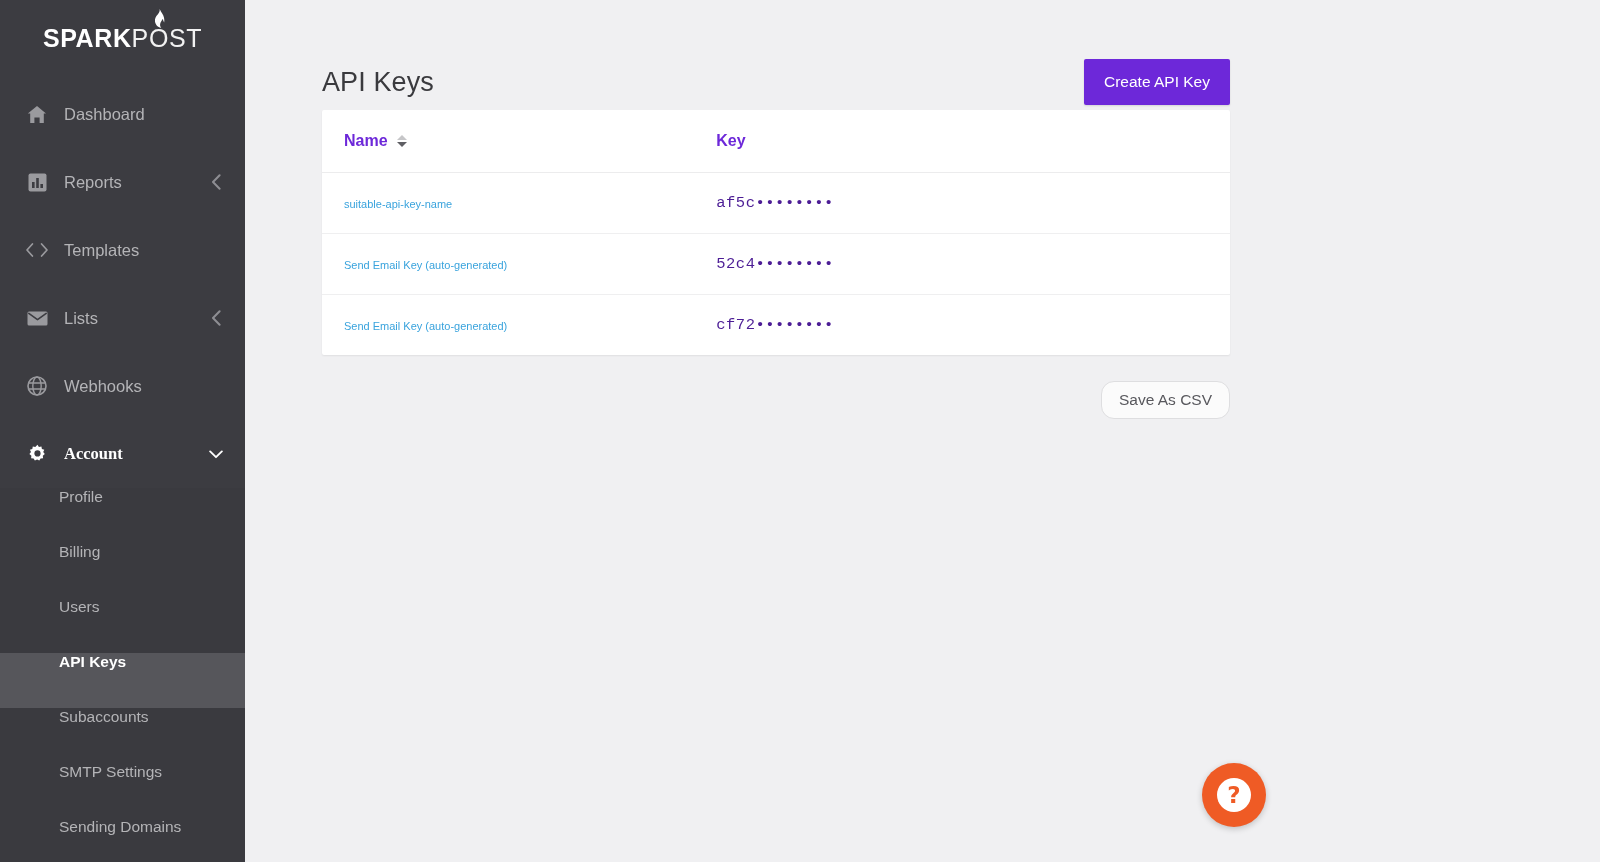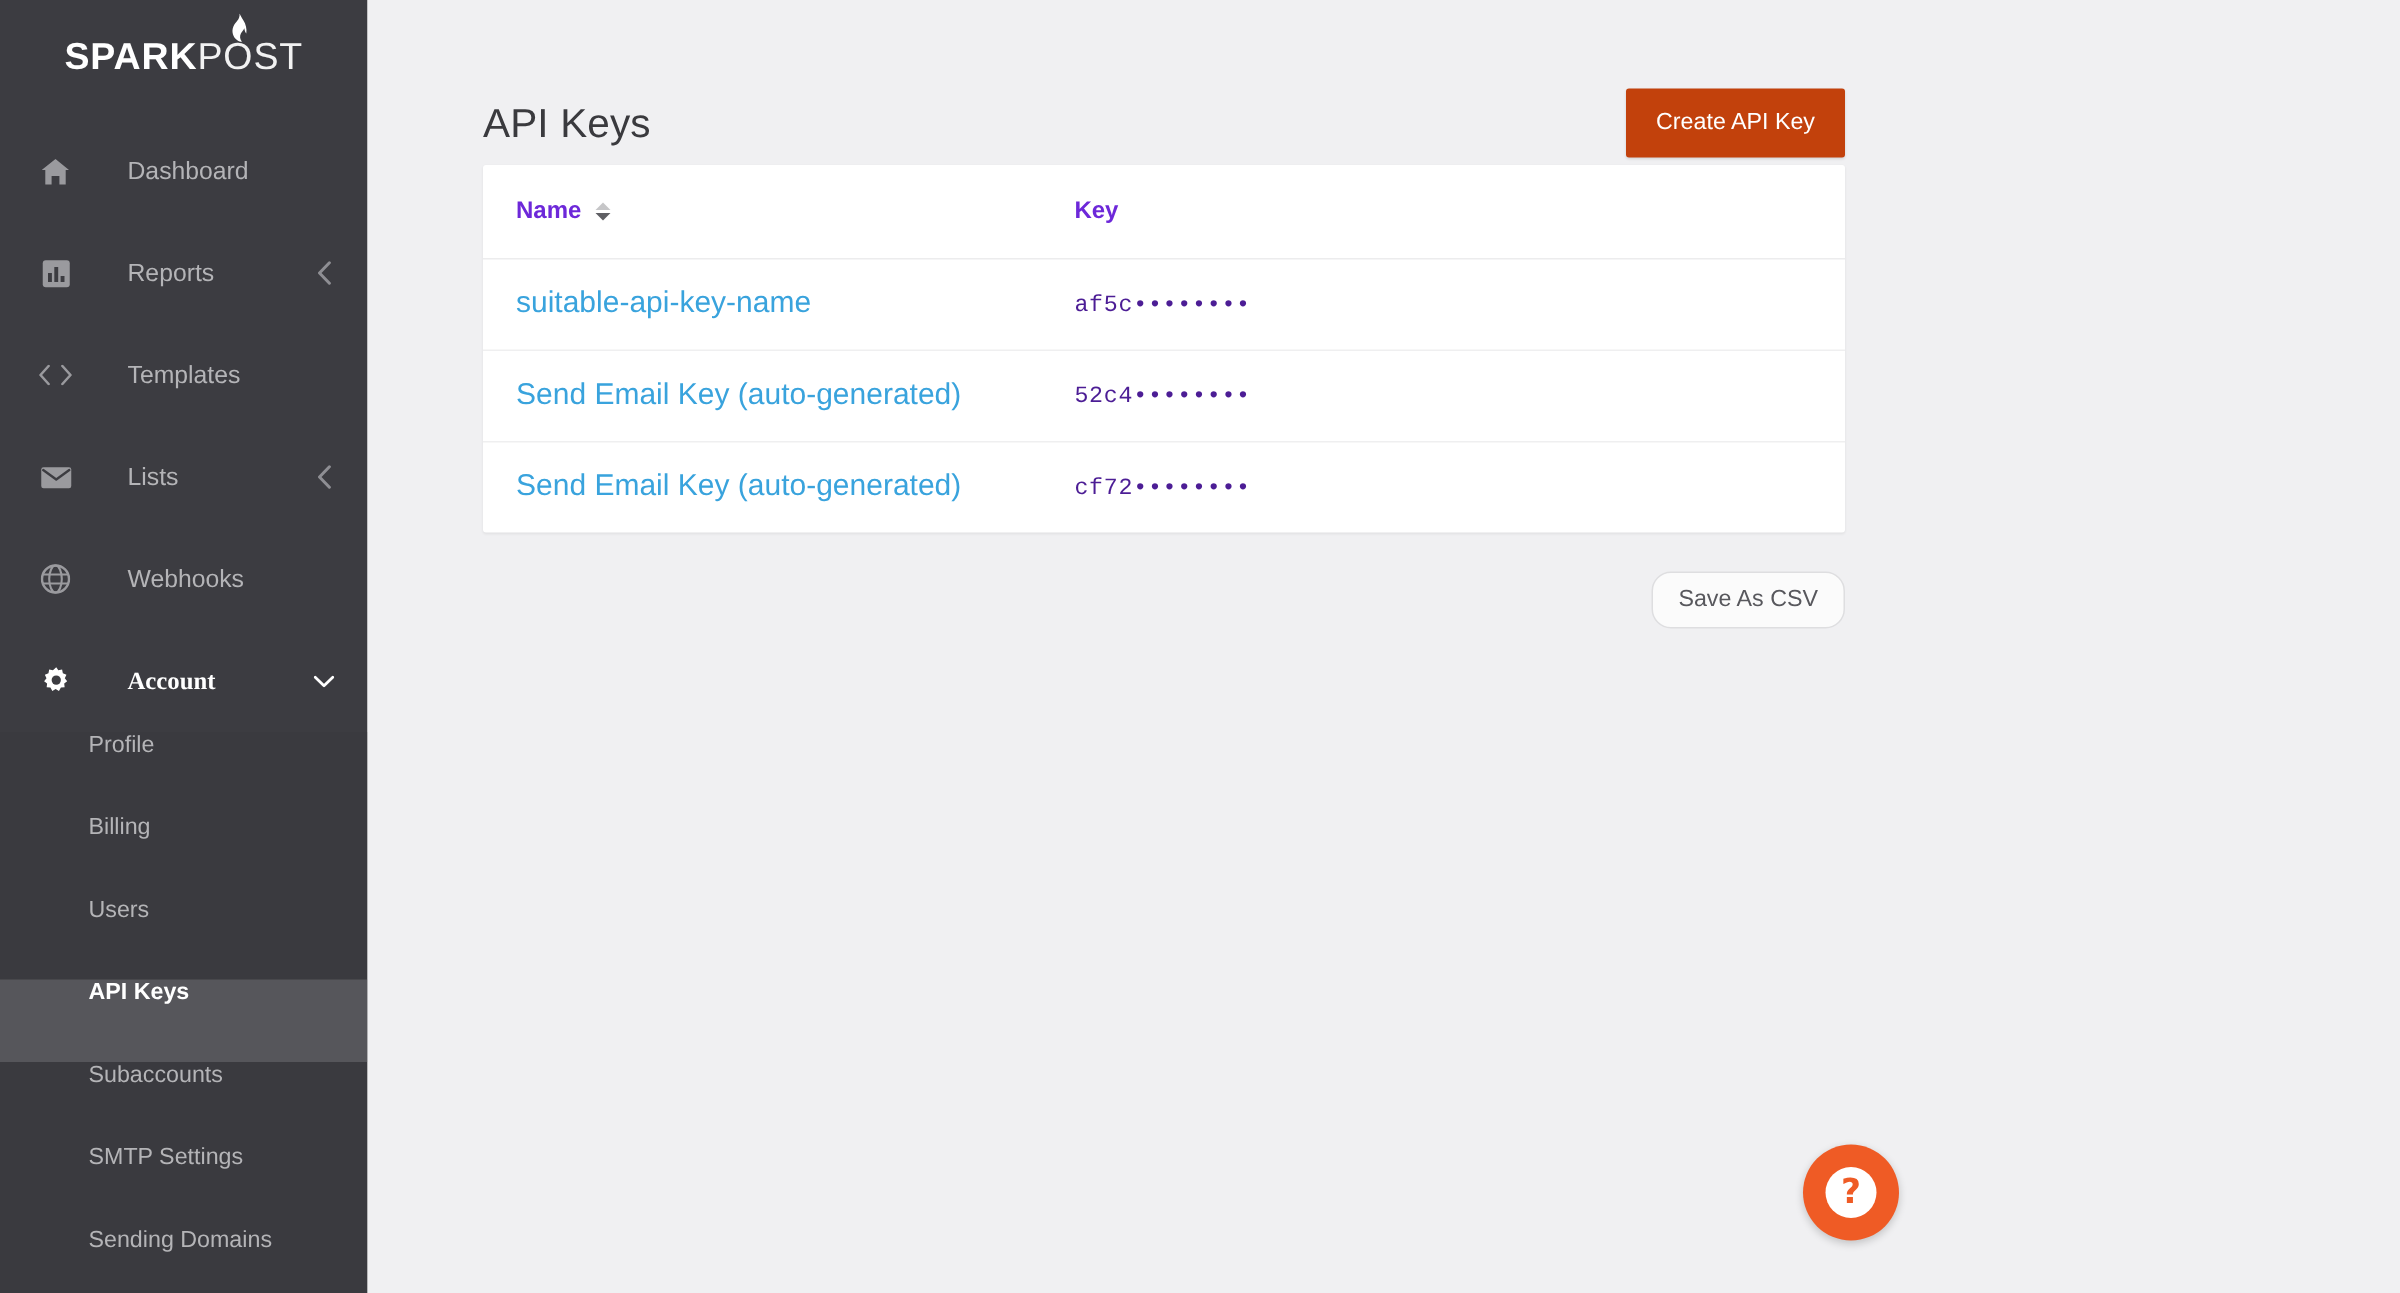--- a/index.html
+++ b/index.html
@@ -44,21 +44,20 @@
 
   .nav-main { padding-top: 4px; }
   .nav-item {
     height: 68px;
     display: flex; align-items: center;
     padding-left: 26px; padding-right: 22px;
     color: #b4b4b7;
     font-size: 16.5px;
     position: relative;
     cursor: pointer;
-    gap: 21px;
   }
   .nav-item .nav-icon {
     width: 22px; height: 22px;
     margin-right: 16px;
     display: inline-flex; align-items: center; justify-content: center;
     flex: 0 0 22px;
   }
   .nav-item .nav-icon svg { display: block; }
   .nav-item .nav-label { flex: 1 1 auto; }
   .nav-item .chev {
@@ -96,21 +95,21 @@
     padding: 54px 78px 0 77px;
     height: 110px;
   }
   .page-title {
     font-size: 27px;
     color: #3a3a3e;
     font-weight: 500;
     letter-spacing: 0.1px;
   }
   .btn-primary {
-    background: #c2410c;
+    background: #6d28d9;
     color: #ffffff;
     border: none;
     border-radius: 2px;
     font-size: 15.5px;
     font-family: inherit;
     font-weight: 400;
     padding: 0 20px;
     height: 46px;
     line-height: 46px;
     cursor: pointer;
@@ -154,21 +153,21 @@
   .sort-ctl .tri-down {
     width: 0; height: 0;
     border-left: 5px solid transparent;
     border-right: 5px solid transparent;
     border-top: 5px solid #5f5f64;
   }
   table.keys td { height: 61px; border-bottom: 1px solid #efeff0; }
   table.keys tr:last-child td { border-bottom: none; }
   .key-link {
     color: #39a3dd;
-    font-size: 20px;
+    font-size: 11px;
     text-decoration: none;
     cursor: pointer;
   }
   .key-val {
     font-family: "Liberation Mono", "DejaVu Sans Mono", monospace;
     font-size: 15.5px;
     color: #4c1d95;
     letter-spacing: 0.5px;
   }
 

